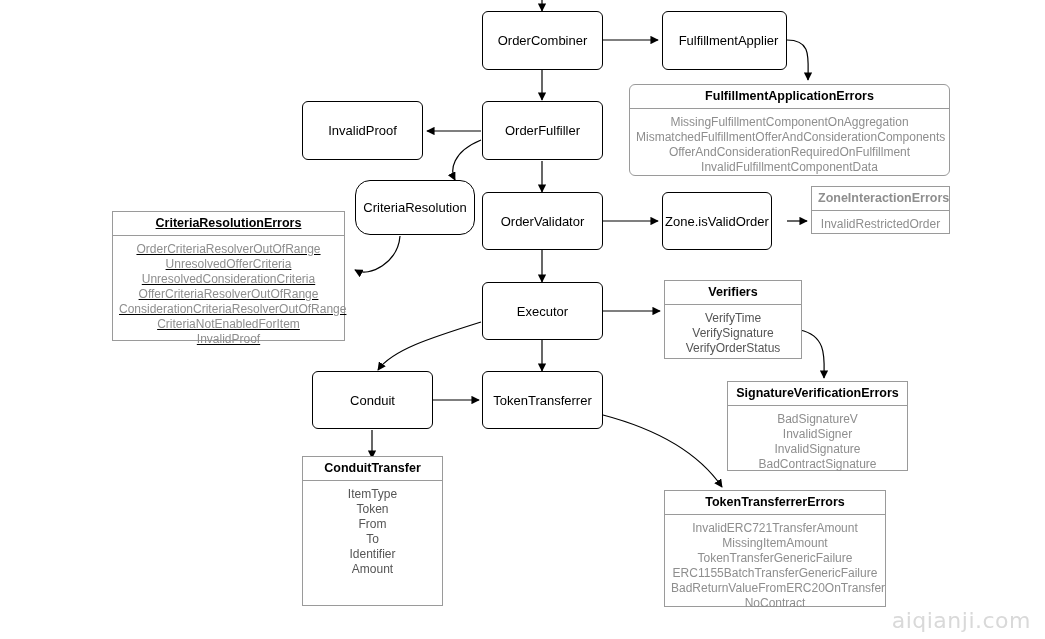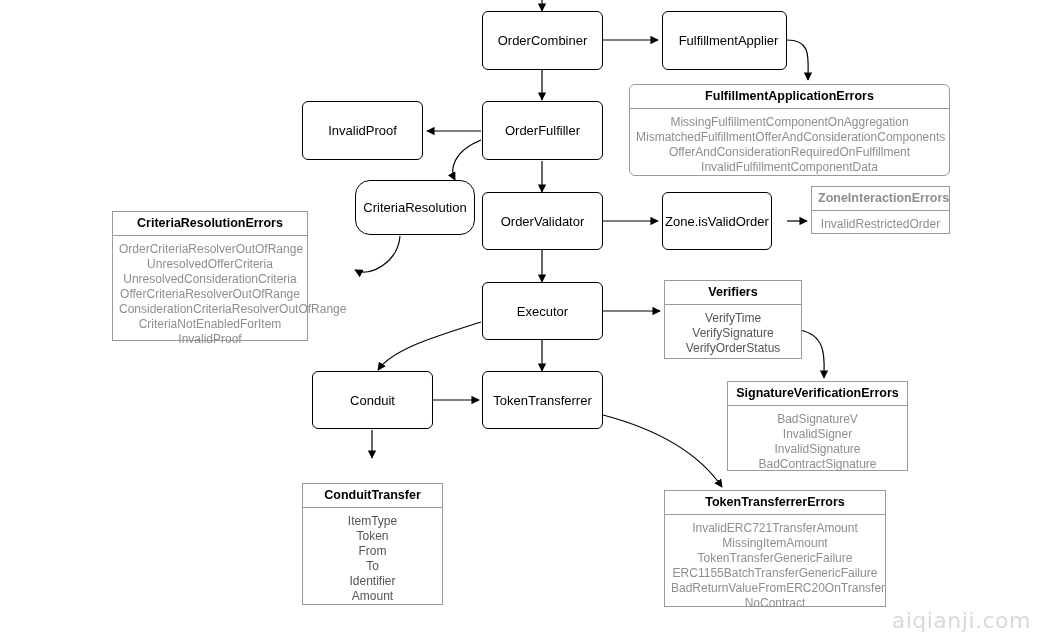--- a/index.html
+++ b/index.html
@@ -180,21 +180,21 @@
     </div>
   </div>
 
   <div class="table muted" style="left:811px; top:186px; width:139px; height:48px;">
     <div class="thead">ZoneInteractionErrors</div>
     <div class="tbody">
       <div>InvalidRestrictedOrder</div>
     </div>
   </div>
 
-  <div class="table" style="left:112px; top:211px; width:196px; height:130px;">
+  <div class="table" style="left:112px; top:211px; width:233px; height:130px;text-decoration:underline;">
     <div class="thead">CriteriaResolutionErrors</div>
     <div class="tbody">
       <div>OrderCriteriaResolverOutOfRange</div>
       <div>UnresolvedOfferCriteria</div>
       <div>UnresolvedConsiderationCriteria</div>
       <div>OfferCriteriaResolverOutOfRange</div>
       <div>ConsiderationCriteriaResolverOutOfRange</div>
       <div>CriteriaNotEnabledForItem</div>
       <div>InvalidProof</div>
     </div>
@@ -212,21 +212,21 @@
   <div class="table" style="left:727px; top:381px; width:181px; height:90px;">
     <div class="thead">SignatureVerificationErrors</div>
     <div class="tbody">
       <div>BadSignatureV</div>
       <div>InvalidSigner</div>
       <div>InvalidSignature</div>
       <div>BadContractSignature</div>
     </div>
   </div>
 
-  <div class="table dark-body" style="left:302px; top:483px; width:141px; height:122px;">
+  <div class="table dark-body" style="left:302px; top:456px; width:141px; height:150px;">
     <div class="thead">ConduitTransfer</div>
     <div class="tbody">
       <div>ItemType</div>
       <div>Token</div>
       <div>From</div>
       <div>To</div>
       <div>Identifier</div>
       <div>Amount</div>
     </div>
   </div>

